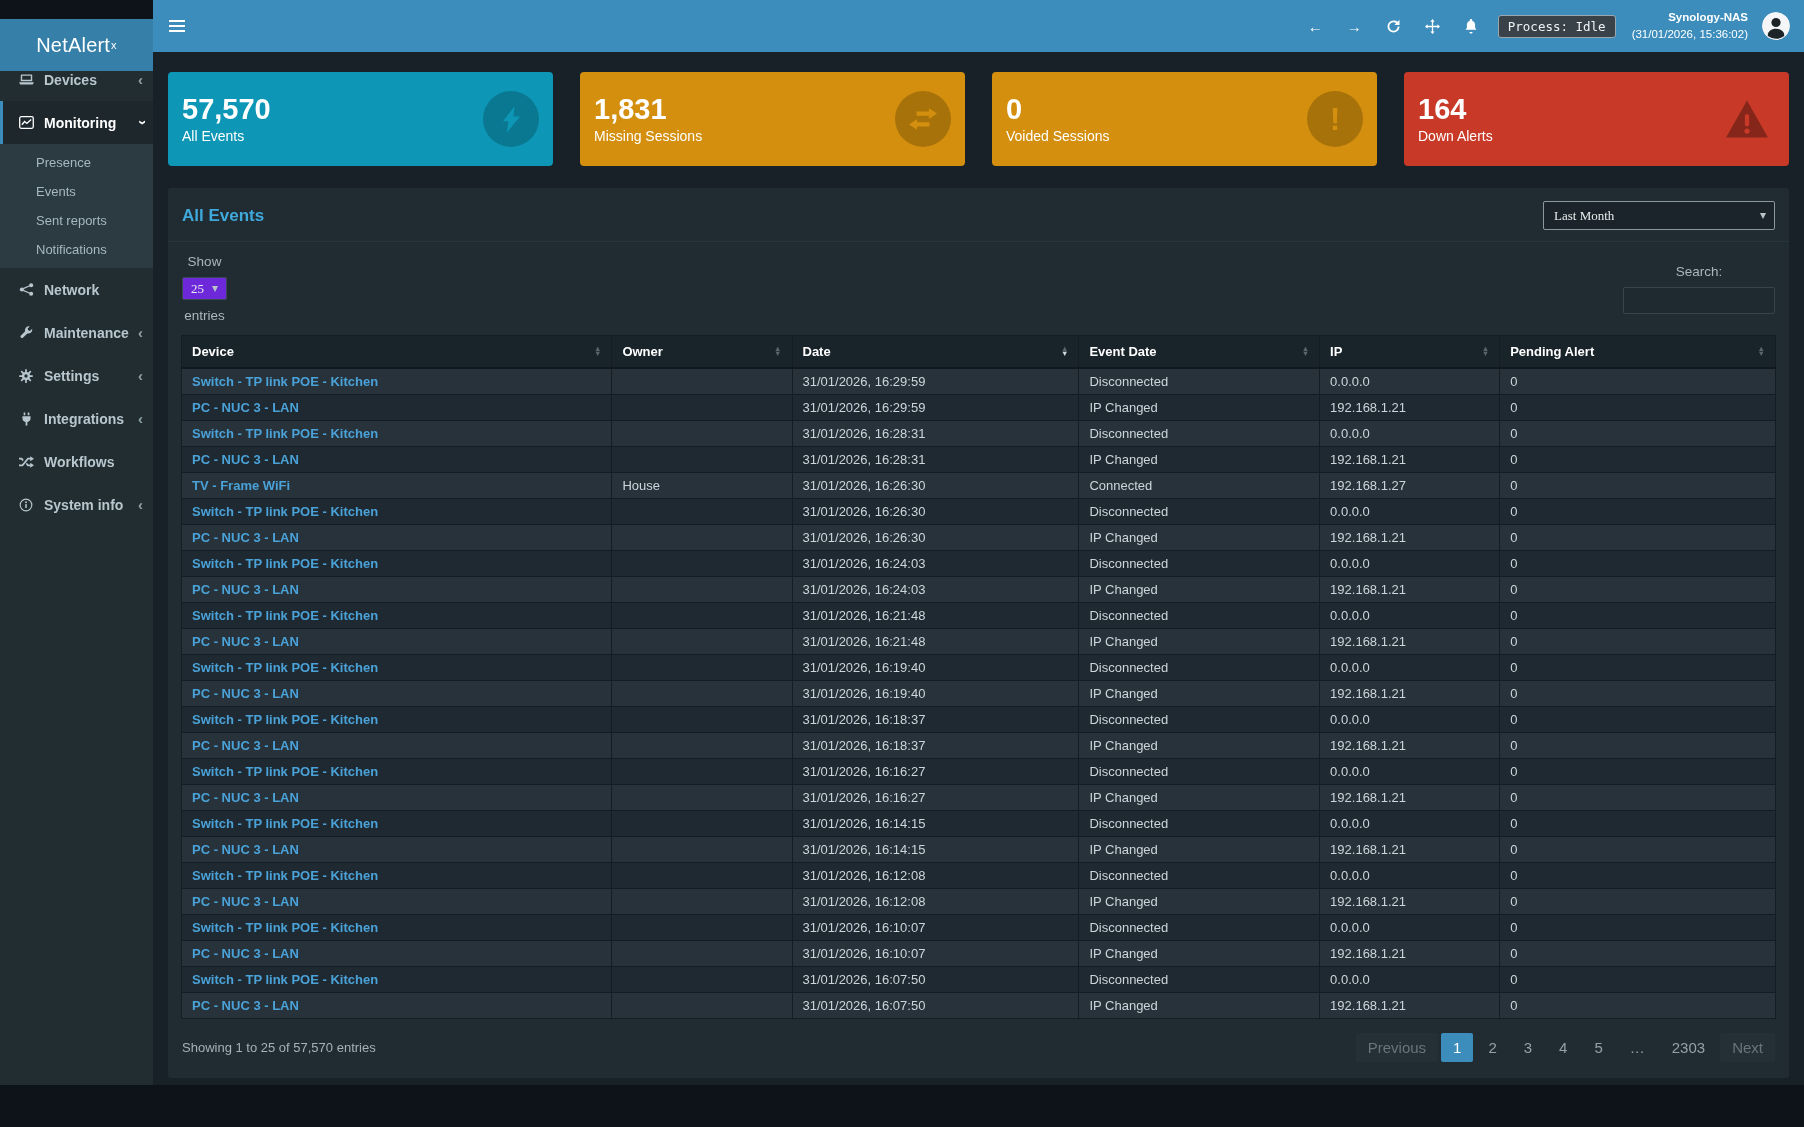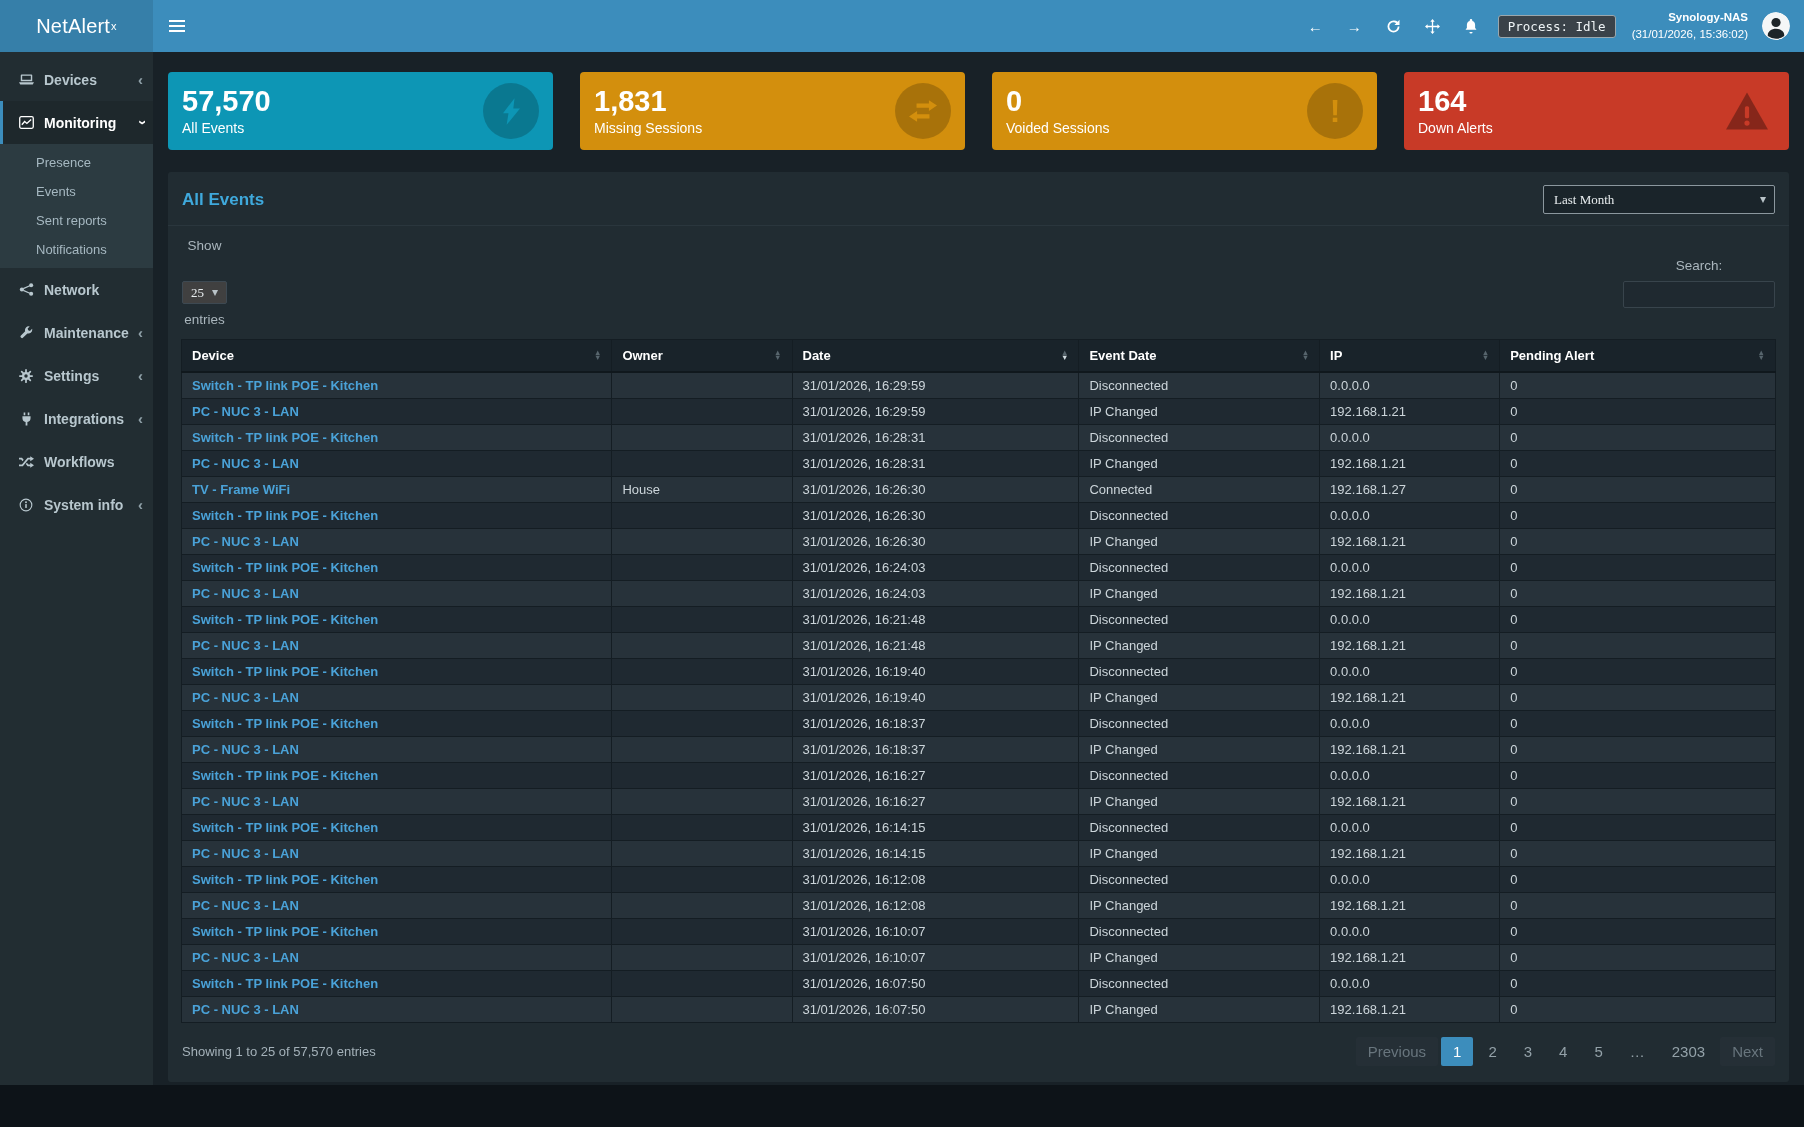--- a/index.html
+++ b/index.html
@@ -3,21 +3,21 @@
 <meta charset="utf-8">
 <style>
   html,body{margin:0;padding:0;width:1804px;height:1127px;overflow:hidden;background:#0d1318;
     font-family:"Liberation Sans", sans-serif;}
   *{box-sizing:border-box;}
   .app{position:relative;width:1804px;height:1127px;overflow:hidden;}
 
   
   .topbar{position:absolute;top:0;left:0;right:0;height:52px;display:flex;z-index:30;}
   .logo{width:153px;height:52px;background:#367fa9;color:#fff;display:flex;align-items:center;
-    justify-content:center;font-size:20px;letter-spacing:.2px;}
+    justify-content:center;font-size:20px;letter-spacing:.2px;margin-top:19px;}
   .logo .b-light{font-weight:400;}
   .logo .b-bold{font-weight:400;}
   .logo sup{font-size:11px;margin-left:1px;}
   .navbar{flex:1;background:#3c8dbc;display:flex;align-items:center;color:#fff;}
   .nav-btn{height:52px;display:flex;align-items:center;justify-content:center;padding:0 13px;
     color:#fff;cursor:pointer;font-size:16px;}
   .hamburger{padding:0 16px;}
   .nav-spacer{flex:1;}
   .nav-icons{display:flex;align-items:center;}
   .nav-icons .nav-btn{padding:0 12px;font-size:15px;}
@@ -41,42 +41,42 @@
   .submenu li{padding:7px 10px 7px 36px;font-size:13px;color:#a6b8c1;cursor:pointer;}
   .paper-plane{position:absolute;left:5px;top:300px;transform:rotate(-14deg);opacity:.9;cursor:pointer;}
 
   
   .content{position:absolute;top:52px;left:153px;right:0;bottom:42px;background:#18212
 7;background:#182127;overflow:hidden;}
   .main-footer{position:absolute;left:0;right:0;bottom:0;height:42px;background:#0d1318;}
 
   
   .cards{display:flex;gap:27px;margin:20px 15px 0;}
-  .card{flex:1;height:78px;border-radius:4px;background:var(--card-color);color:#fff;display:flex;
+  .card{flex:1;height:94px;border-radius:4px;background:var(--card-color);color:#fff;display:flex;
     align-items:center;justify-content:space-between;padding:10px 14px;cursor:pointer;}
   .card-value{font-size:29px;font-weight:700;line-height:1.05;}
   .card-label{font-size:14px;margin-top:3px;}
   .card-badge{width:56px;height:56px;border-radius:50%;background:rgba(0,0,0,0.2);display:flex;
     align-items:center;justify-content:center;flex:0 0 auto;}
   .card-badge:has(.warn){background:transparent;}
   .glyph{color:var(--card-color);font-weight:700;font-size:32px;line-height:1;}
   .glyph.plus{font-size:40px;font-weight:600;margin-top:-4px;}
 
   
   .panel{margin:22px 15px 0;background:#212c32;border-radius:3px;}
   .panel-head{display:flex;align-items:center;justify-content:space-between;padding:13px 14px 11px;
     border-bottom:1px solid #2a363d;}
   .panel-title{font-size:17px;font-weight:700;color:#3fa9dc;}
   .select-wrap{position:relative;display:inline-block;background:#1a242a;border:1px solid #8b979e;
     border-radius:2px;color:#e8edef;font-family:Liberation Serif, serif;}
   .select-wrap select{appearance:none;-webkit-appearance:none;background:transparent;border:0;
     color:inherit;font:inherit;padding:6px 26px 6px 10px;font-size:13px;cursor:pointer;}
   .select-wrap::after{content:"▾";position:absolute;right:8px;top:50%;transform:translateY(-52%);
     color:#b9c3c8;font-size:12px;pointer-events:none;}
-  .select-wrap.small{border-color:#3d4952;background:#404040;margin-top:20px;}
+  .select-wrap.small{border-color:#3d4952;background:#6d28d9;}
   .select-wrap.small select{padding:3px 22px 3px 8px;font-size:13px;}
   .period .select-wrap{min-width:232px;}
 
   .controls{display:flex;align-items:center;justify-content:space-between;padding:12px 14px;}
   .controls .left, .controls .right{display:flex;align-items:center;gap:8px;color:#aab6bd;font-size:13.5px;flex-direction:column;}
   .search-input{width:152px;height:27px;background:#1f2930;border:1px solid #38444c;border-radius:2px;
     color:#e3e8ea;padding:0 8px;font-size:13px;}
 
   .table-wrap{padding:0 13px;}
   table{width:100%;border-collapse:collapse;}

